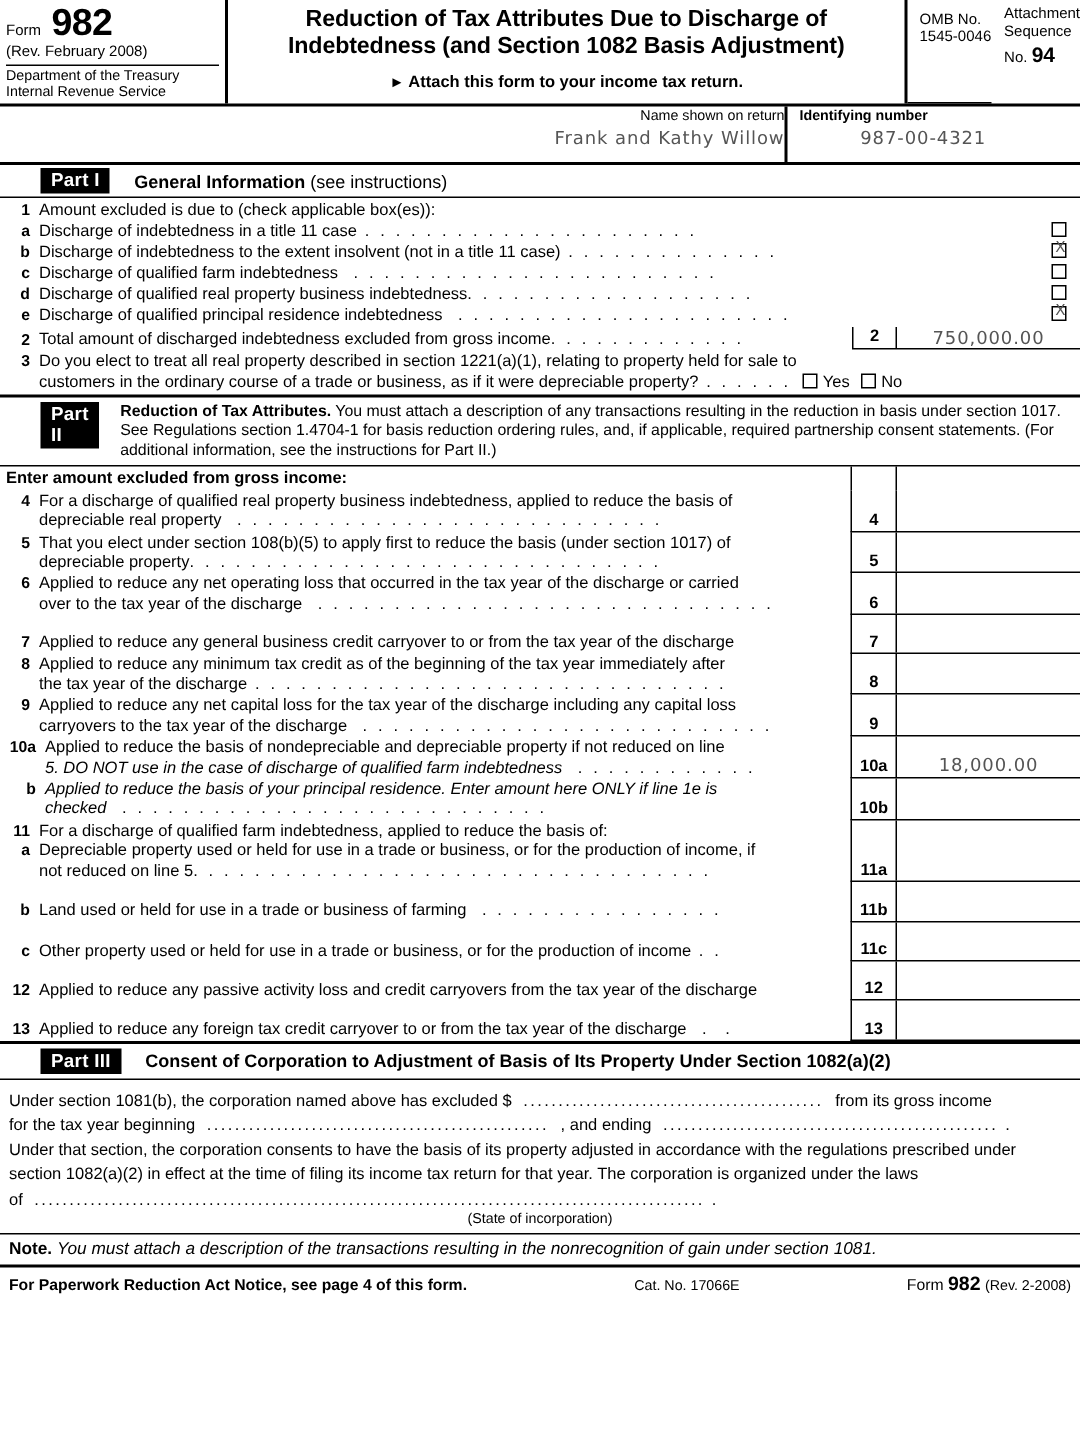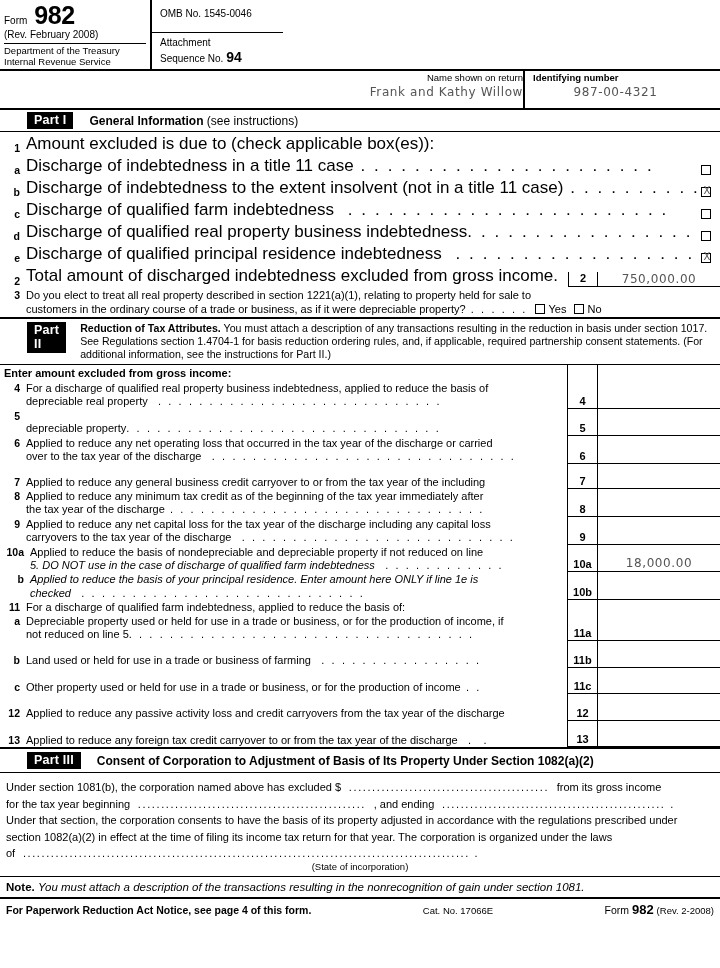--- a/index.html
+++ b/index.html
@@ -26,21 +26,21 @@
   .hdr-form-num { font-size:25px; font-weight:bold; letter-spacing:-0.4px; line-height:1; }
   .hdr-rev { font-size:10px; margin-top:1px; }
   .hdr-sep { border-top:1px solid #000; margin:3px 0 2px 0; }
   .hdr-dept { font-size:9.5px; line-height:1.12; }
 
   .hdr-mid { flex:1; border-right:2px solid #000; text-align:center; padding:4px 4px 3px 4px; }
   .hdr-title { font-size:15.5px; font-weight:bold; line-height:1.18; letter-spacing:-0.1px; }
   .hdr-attach { font-size:11px; font-weight:bold; margin-top:8px; }
   .arrow { font-size:10px; }
 
-  .hdr-right { width:131px; display:flex; flex-direction:column; }
+  .hdr-right { width:115px; display:flex; flex-direction:row; }
   .hdr-omb { padding:8px 0 7px 8px; font-size:10px; border-bottom:1px solid #000; flex:1; }
   .hdr-seq { padding:4px 0 3px 8px; font-size:10px; line-height:1.2; flex:1; }
   .hdr-seq b { font-size:14px; }
 
   
   .namerow { display:flex; border-bottom:2px solid #000; }
   .name-l { flex:1; border-right:2px solid #000; padding:1px 0 0 4px; height:37px;text-align:right; }
   .name-r { width:195px; padding:1px 0 0 8px; height:37px; }
   .fld-lbl { font-size:9.5px; }
   .name-r .fld-lbl { font-weight:bold; }
@@ -57,21 +57,21 @@
   .parttitle { font-size:12px; font-weight:bold; margin-left:16px; }
   .parttitle span.norm { font-weight:normal; }
   .partbar.p2 { align-items:flex-start; }
   .p2-text { margin-left:14px; font-size:10.6px; line-height:1.26; padding-right:4px; }
   .p2-text b { font-weight:bold; }
 
   
   .p1 { padding:0; }
   .line { display:flex; align-items:flex-end; }
   .lnum { width:26px; text-align:right; padding-right:6px; font-weight:bold; font-size:10.5px; flex:none; }
-  .ltext { flex:1; font-size:17px; padding-right:2px; white-space:nowrap; overflow:hidden; }
+  .ltext { flex:1; font-size:11px; padding-right:2px; white-space:nowrap; overflow:hidden; }
   .lead { letter-spacing:2.1px; color:#000; }
   .cb {
     display:inline-block; width:10px; height:10px;
     border:1px solid #000; vertical-align:-1px;
     position:relative; background:#fff;
   }
   .cb.x::after {
     content:"X"; position:absolute; left:0; top:-3px; width:10px;
     text-align:center; font-size:10px; color:#555;
     font-family:"DejaVu Sans", sans-serif;
@@ -135,20 +135,28 @@
         <span class="hdr-form-num">982</span>
       </div>
       <div class="hdr-rev">(Rev. February 2008)</div>
       <div class="hdr-sep"></div>
       <div class="hdr-dept">
         <div>Department of the Treasury</div>
         <div>Internal Revenue Service</div>
       </div>
     </div>
 
+    <div class="hdr-mid">
+      <div class="hdr-title">Reduction of Tax Attributes Due to Discharge of</div>
+      <div class="hdr-title">Indebtedness (and Section 1082 Basis Adjustment)</div>
+      <div class="hdr-attach">
+        <span class="arrow">►</span>
+        <span>Attach this form to your income tax return.</span>
+      </div>
+    </div>
 
     <div class="hdr-right">
       <div class="hdr-omb">OMB No. 1545-0046</div>
       <div class="hdr-seq">
         <div>Attachment</div>
         <div><span>Sequence No.</span>
           <b>94</b></div>
       </div>
     </div>
   </div>
@@ -261,20 +269,21 @@
       <div class="tr">
         <div class="n">4</div>
         <div class="a hand"></div>
       </div>
     </div>
 
     <div class="trow">
       <div class="tl">
         <div class="ln">
             <span class="sub">5</span>
+            <span>That you elect under section 108(b)(5) to apply first to reduce the basis (under section 1017) of</span>
           </div>
         <div class="ln">
             <span class="sub"></span>
             <span>depreciable property</span>
             <span class="lead">.&nbsp;.&nbsp;.&nbsp;.&nbsp;.&nbsp;.&nbsp;.&nbsp;.&nbsp;.&nbsp;.&nbsp;.&nbsp;.&nbsp;.&nbsp;.&nbsp;.&nbsp;.&nbsp;.&nbsp;.&nbsp;.&nbsp;.&nbsp;.&nbsp;.&nbsp;.&nbsp;.&nbsp;.&nbsp;.&nbsp;.&nbsp;.&nbsp;.&nbsp;.&nbsp;.</span>
           </div>
       </div>
       <div class="tr">
         <div class="n">5</div>
         <div class="a hand"></div>
@@ -299,21 +308,21 @@
       </div>
     </div>
 
     <div class="trow">
       <div class="tl">
         <div class="ln" style="height:11px;">
             <span class="sub"></span>
           </div>
         <div class="ln">
             <span class="sub">7</span>
-            <span>Applied to reduce any general business credit carryover to or from the tax year of the including</span>
+            <span>Applied to reduce any general business credit carryover to or from the tax year of the discharge</span>
           </div>
       </div>
       <div class="tr">
         <div class="n">7</div>
         <div class="a hand"></div>
       </div>
     </div>
 
     <div class="trow">
       <div class="tl">

